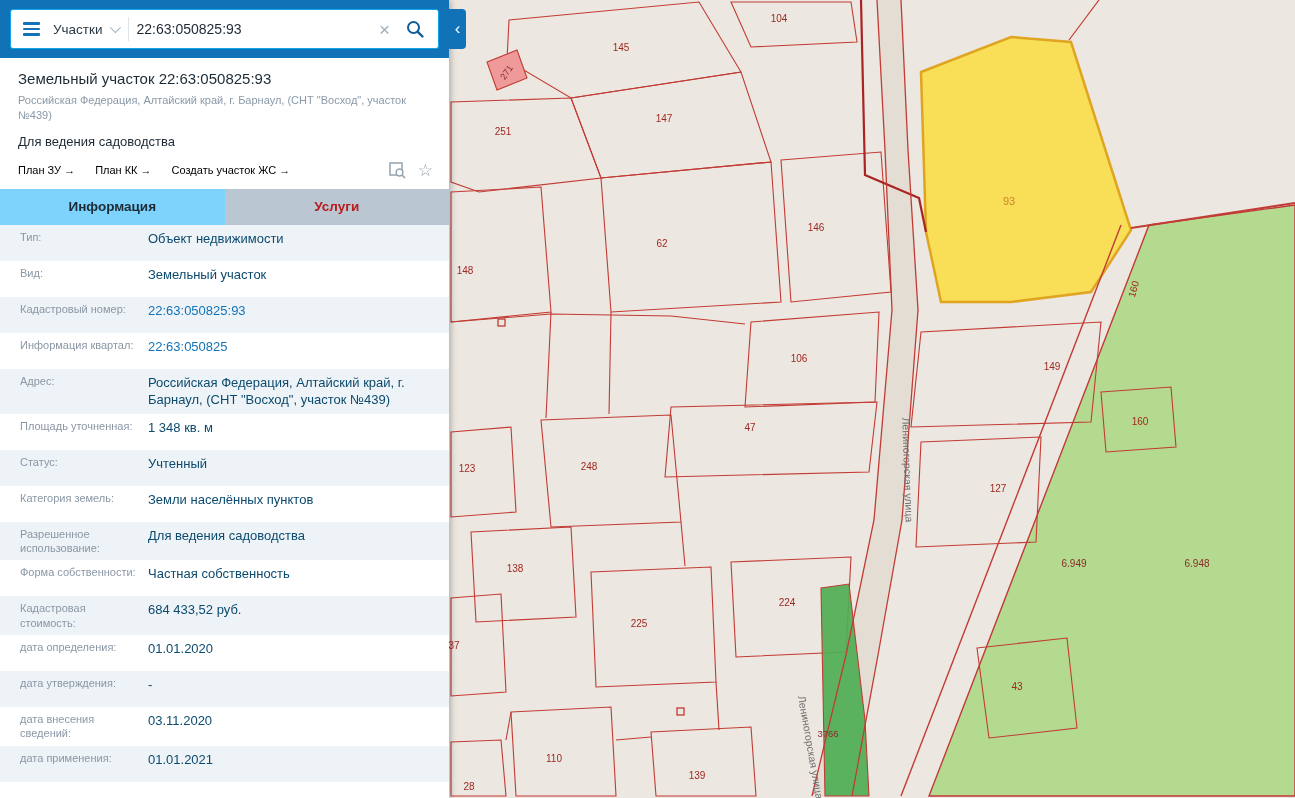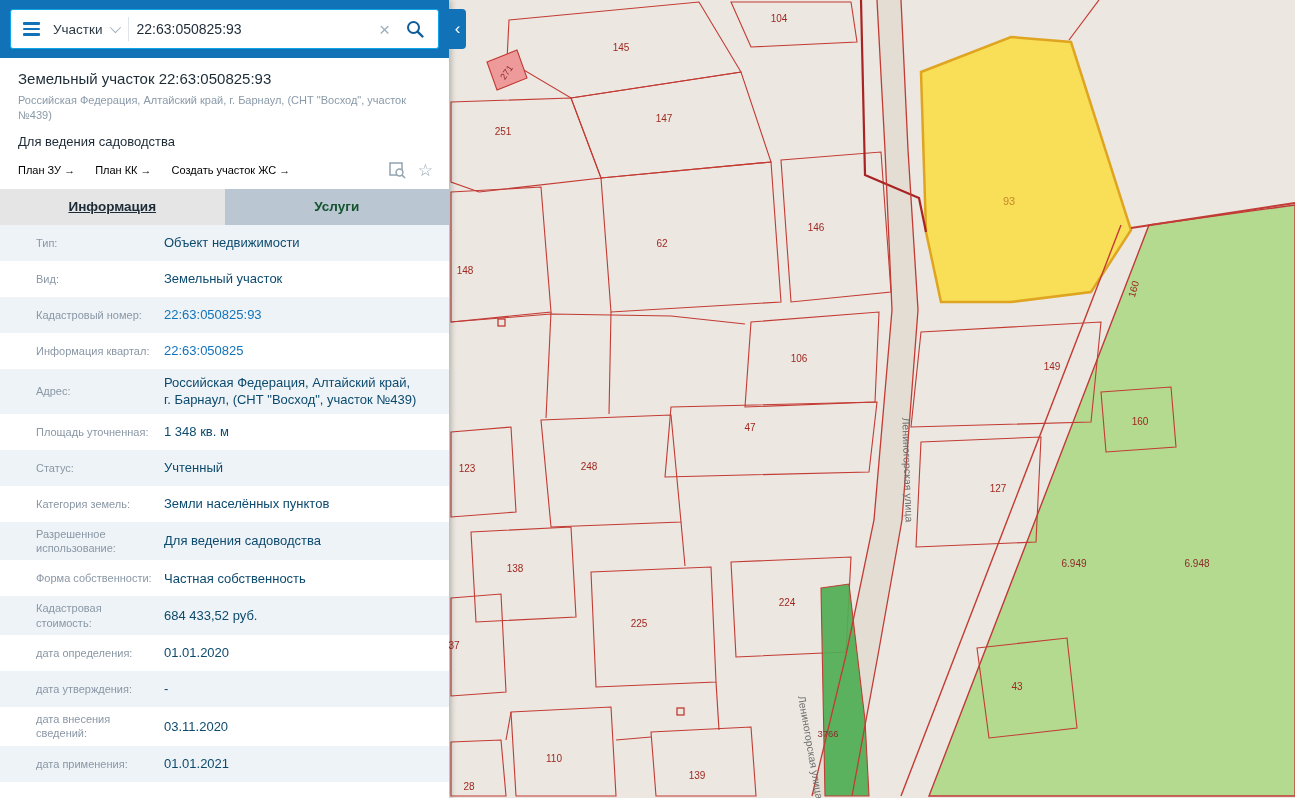--- a/index.html
+++ b/index.html
@@ -37,25 +37,25 @@
   .obj-addr { font-size:11px; color:#8a9aa8; line-height:1.4; margin-top:6px; }
   .obj-usage { font-size:13px; color:#1d2a35; margin-top:10px; }
   .links-row { display:flex; align-items:center; gap:20px; margin-top:13px; }
   .plink { color:#000000; font-size:11px; text-decoration:none; cursor:pointer; }
   .links-icons { margin-left:auto; display:flex; align-items:center; gap:12px; }
   .doc-mag { cursor:pointer; }
   .star { color:#93a3b0; font-size:17px; cursor:pointer; line-height:1; }
 
   .tabs { display:flex; height:36px; flex:0 0 36px; background:#c3cfda; }
   .tab { flex:1; display:flex; align-items:center; justify-content:center; font-size:13.5px; font-weight:bold; cursor:pointer; }
-  .tab.active { background:#e5e5e5; color:#1c2b36;text-decoration:underline; }
-  .tab.inactive { background:#bac7d3; color:#14532d; }
+  .tab.active { background:#7dd3fc; color:#1c2b36; }
+  .tab.inactive { background:#bac7d3; color:#b91c1c; }
 
   .info-table { flex:1 1 auto; overflow:hidden; }
-  .info-row { display:flex; align-items:center; min-height:36px; padding:5px 16px; }
+  .info-row { display:flex; align-items:flex-start; min-height:36px; padding:5px 0; }
   .info-row.odd { background:#eef3f7; }
   .info-label { flex:0 0 148px; padding-left:20px; padding-right:8px; font-size:11px; color:#8a97a5; line-height:1.3; }
   .info-value { flex:1; font-size:13px; color:#0c4a6e; padding-right:14px; line-height:1.35; }
   .info-value.link { color:#1273b9; cursor:pointer; }
 </style>
 </head>
 <body>
 
 <div class="app">
 

